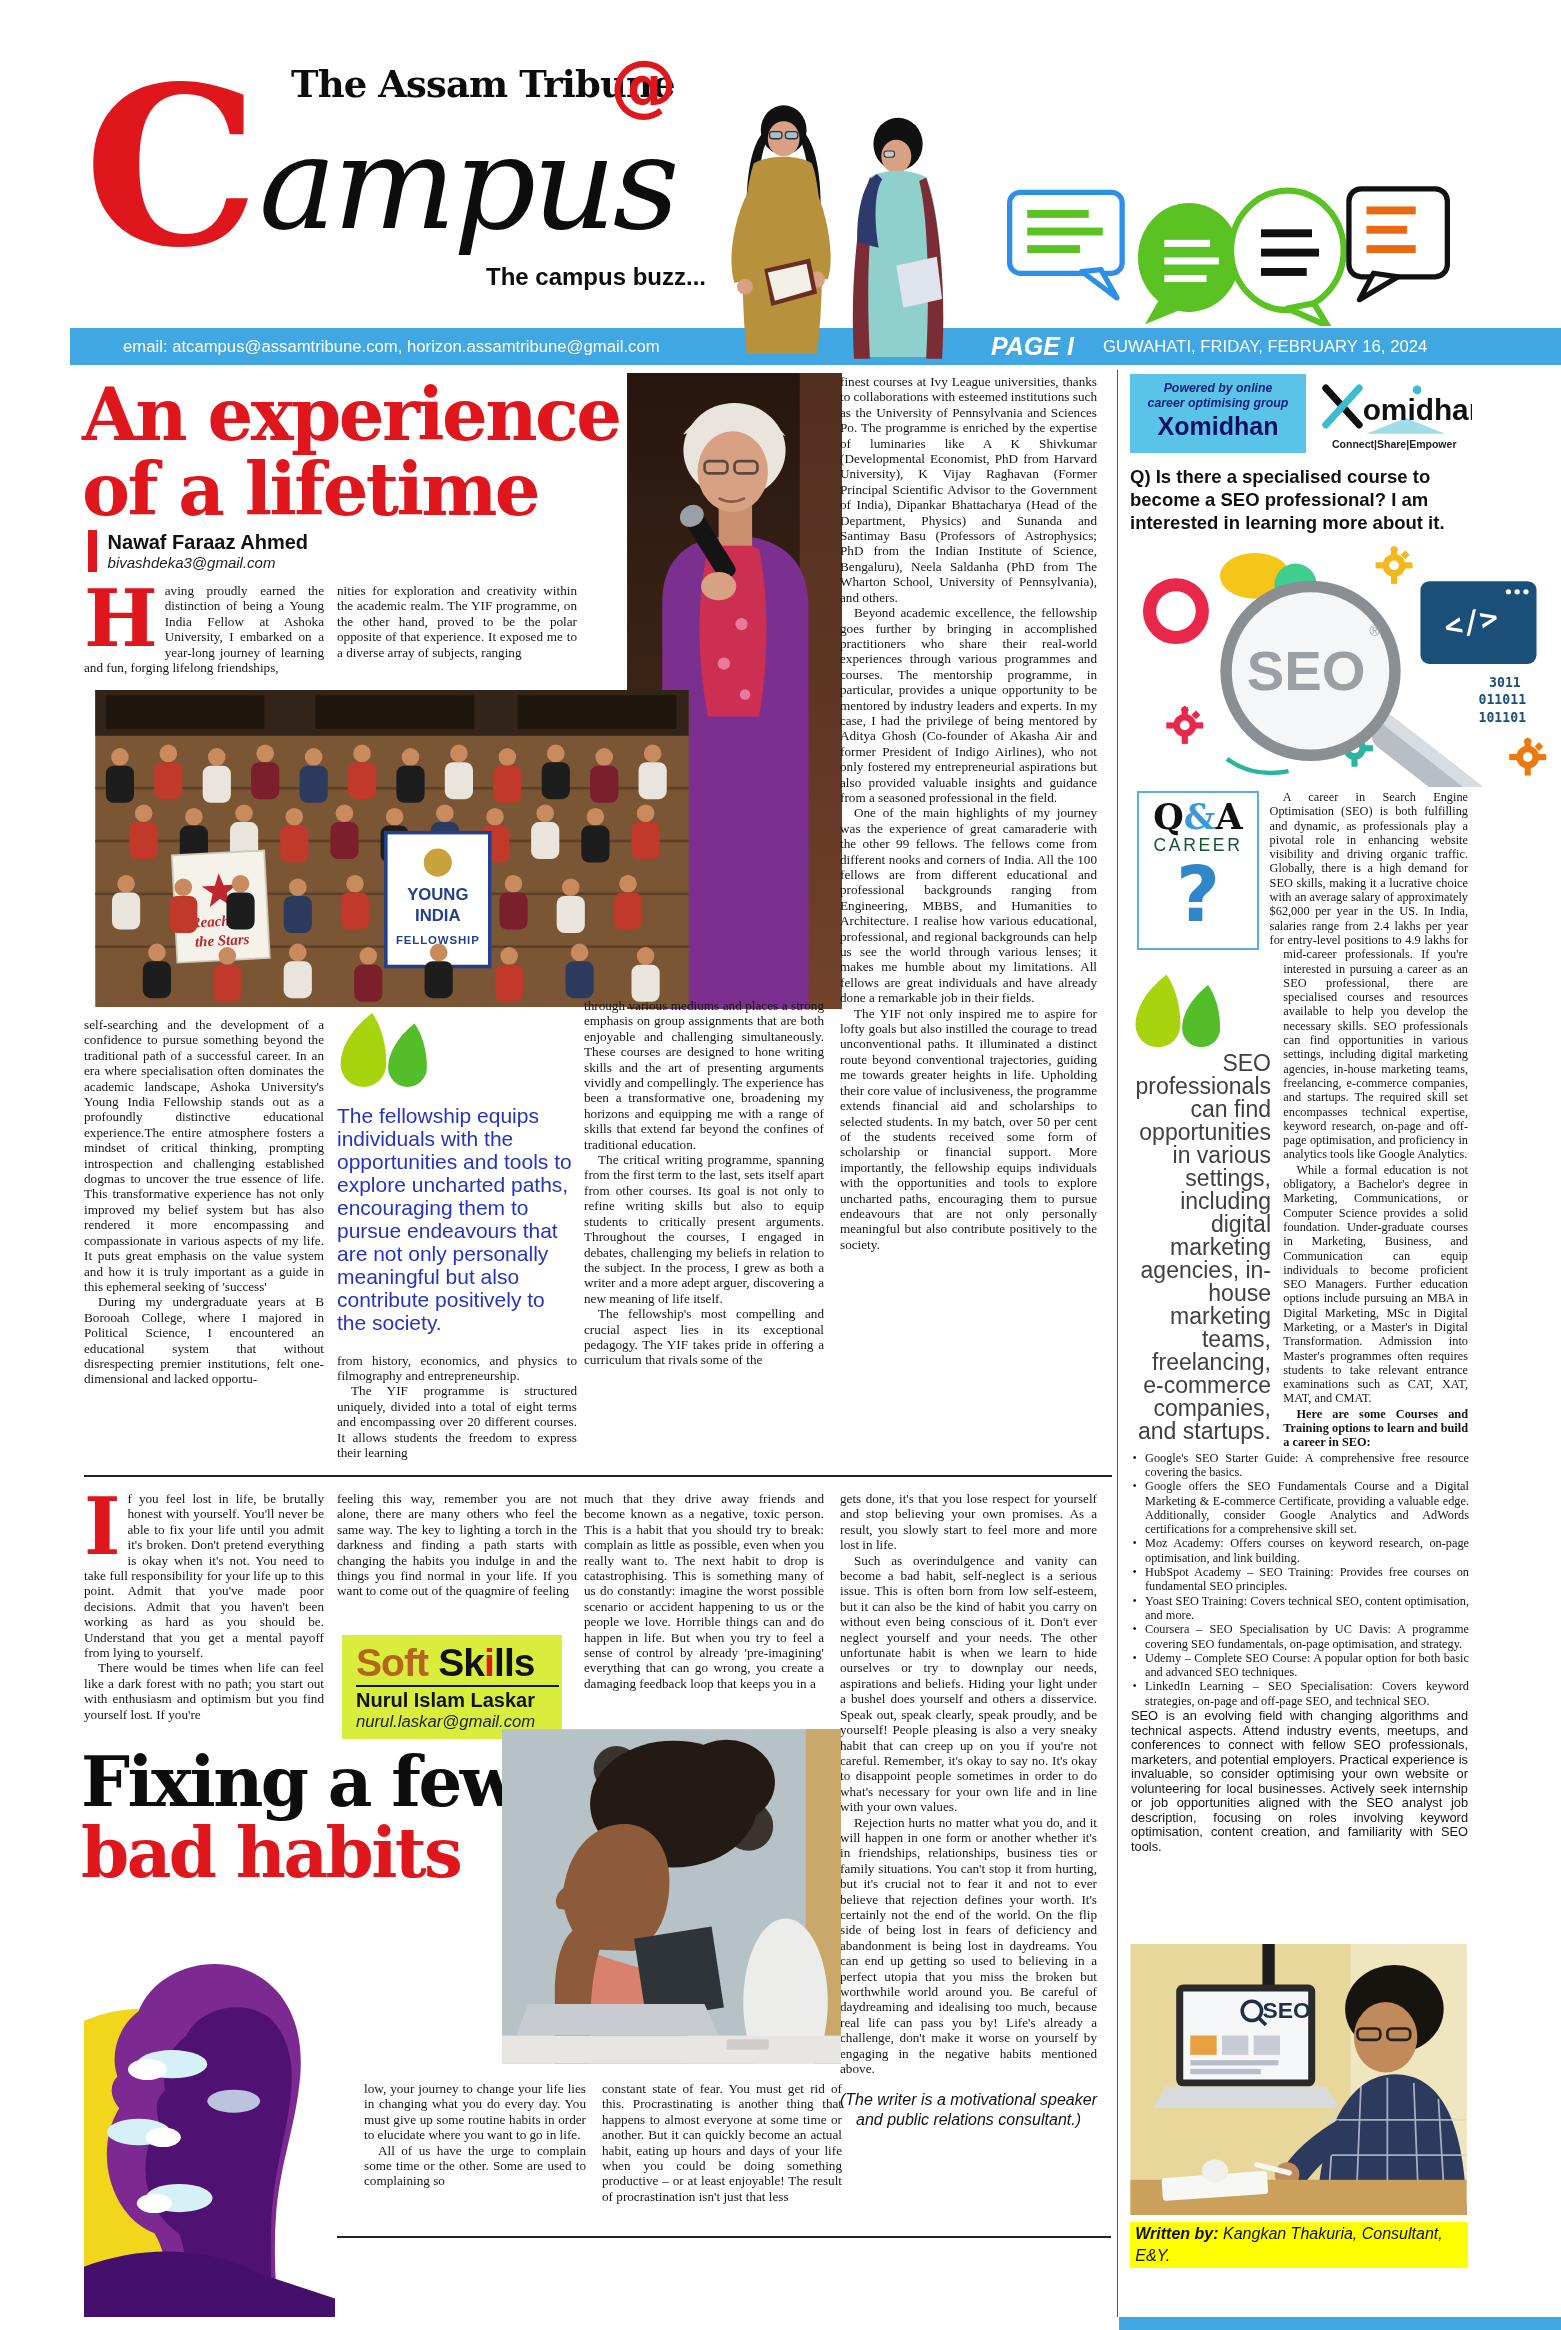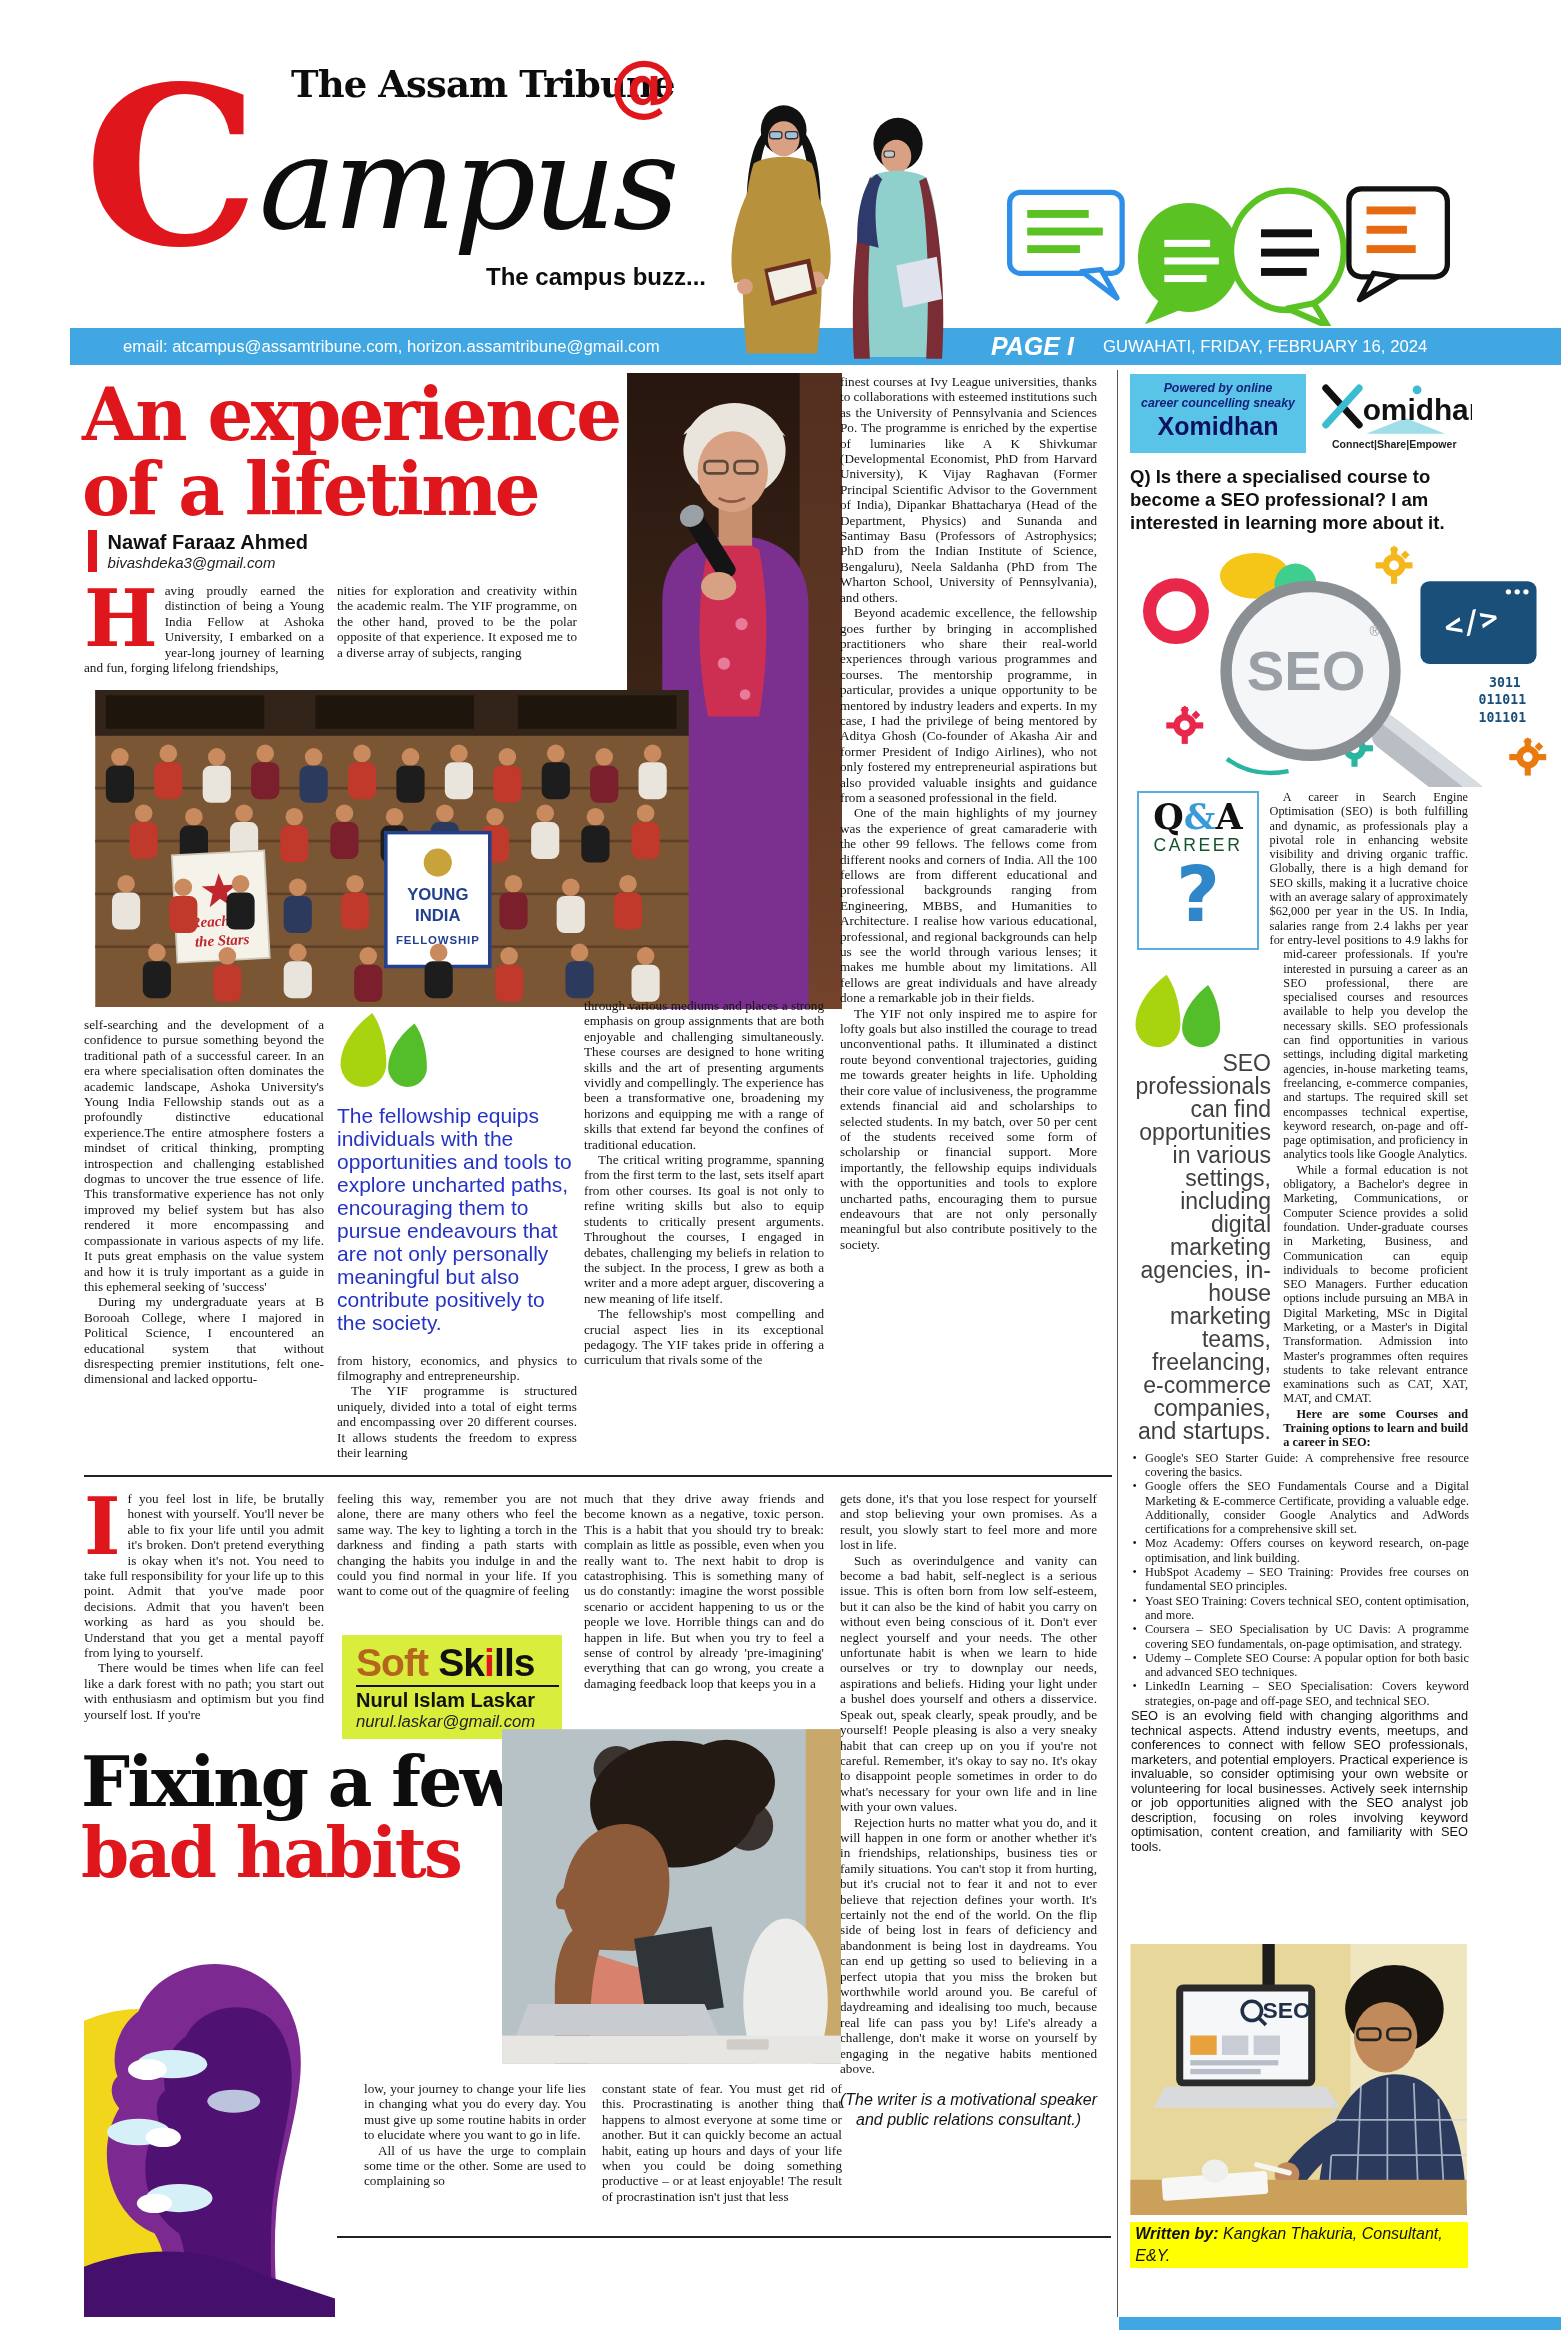--- a/index.html
+++ b/index.html
@@ -286,21 +286,21 @@
     <p>The YIF not only inspired me to aspire for lofty goals but also instilled the courage to tread unconventional paths. It illuminated a distinct route beyond conventional trajectories, guiding me towards greater heights in life. Upholding their core value of inclusiveness, the programme extends financial aid and scholarships to selected students. In my batch, over 50 per cent of the students received some form of scholarship or financial support. More importantly, the fellowship equips individuals with the opportunities and tools to explore uncharted paths, encouraging them to pursue endeavours that are not only personally meaningful but also contribute positively to the society.</p>
   </div>
 
   <div class="abs rule" style="left:84px;top:1475px;width:1028px;height:1.8px"></div>
   <div class="abs rule" style="left:1117px;top:370px;width:0.9px;height:1947px;background:#555"></div>
   <div class="abs rule" style="left:337px;top:2236px;width:774px;height:1.8px"></div>
 
   <div class="abs" style="left:1130px;top:374px;display:flex;gap:7px">
     <div class="powered">
       <div class="l1">Powered by online</div>
-      <div class="l1">career councelling sneaky</div>
+      <div class="l1">career optimising group</div>
       <div class="nm">Xomidhan</div>
     </div>
     <svg width="159" height="79" viewBox="0 0 180 90">
       <path d="M60,68 L105,50 L150,68 Z" fill="#9fdde8"></path>
       <line x1="14" y1="16" x2="52" y2="58" stroke="#111" stroke-width="8" stroke-linecap="round"></line>
       <line x1="52" y1="16" x2="14" y2="58" stroke="#3bbcd0" stroke-width="8" stroke-linecap="round"></line>
       <text x="56" y="52" font-family="Liberation Sans,sans-serif" font-weight="bold" font-size="34" fill="#111">omidhan</text>
       <circle cx="118" cy="18" r="5" fill="#3bbcd0"></circle>
       <text x="92" y="84" text-anchor="middle" font-family="Liberation Sans,sans-serif" font-weight="bold" font-size="12" fill="#222">Connect|Share|Empower</text>
     </svg>
@@ -429,21 +429,21 @@
   </div>
   <div class="abs" style="left:1119px;top:2317px;width:442px;height:13.2px;background:#41a7e3"></div>
 
   <div class="abs bt" style="left:84px;top:1491px;width:240px;height:252px;overflow:hidden">
     <span class="dc">I</span>
     <span>f you feel lost in life, be brutally honest with yourself. You'll never be able to fix your life until you admit it's broken. Don't pretend everything is okay when it's not. You need to take full responsibility for your life up to this point. Admit that you've made poor decisions. Admit that you haven't been working as hard as you should be. Understand that you get a mental payoff from lying to yourself.</span>
     <p>There would be times when life can feel like a dark forest with no path; you start out with enthusiasm and optimism but you find yourself lost. If you're</p>
   </div>
 
   <div class="abs bt" style="left:337px;top:1491px;width:240px;height:141px;overflow:hidden">
-    <p class="ni">feeling this way, remember you are not alone, there are many others who feel the same way. The key to lighting a torch in the darkness and finding a path starts with changing the habits you indulge in and the could you find normal in your life. If you want to come out of the quagmire of feeling</p>
+    <p class="ni">feeling this way, remember you are not alone, there are many others who feel the same way. The key to lighting a torch in the darkness and finding a path starts with changing the habits you indulge in and the things you find normal in your life. If you want to come out of the quagmire of feeling</p>
   </div>
 
   <div class="abs softbox" style="left:342px;top:1635px;width:220px;height:104px">
     <svg width="26.4" height="85" viewBox="0 0 30 96">
       <circle cx="8" cy="12" r="7" fill="#e74c3c"></circle>
         <circle cx="20" cy="20" r="7" fill="#f39c12"></circle>
         <circle cx="9" cy="32" r="7" fill="#27ae60"></circle>
         <circle cx="21" cy="42" r="7" fill="#8e44ad"></circle>
         <circle cx="9" cy="52" r="7" fill="#3498db"></circle>
         <circle cx="20" cy="62" r="7" fill="#e91e63"></circle>

